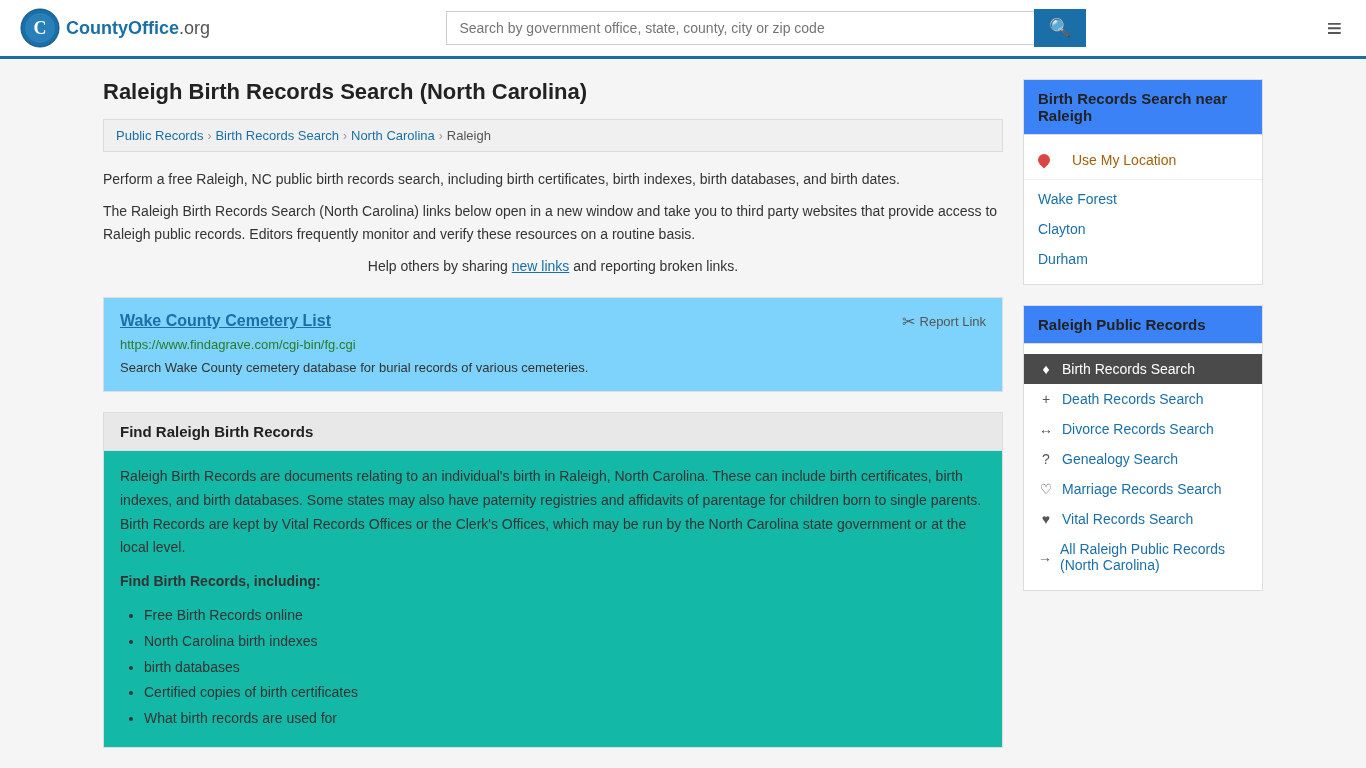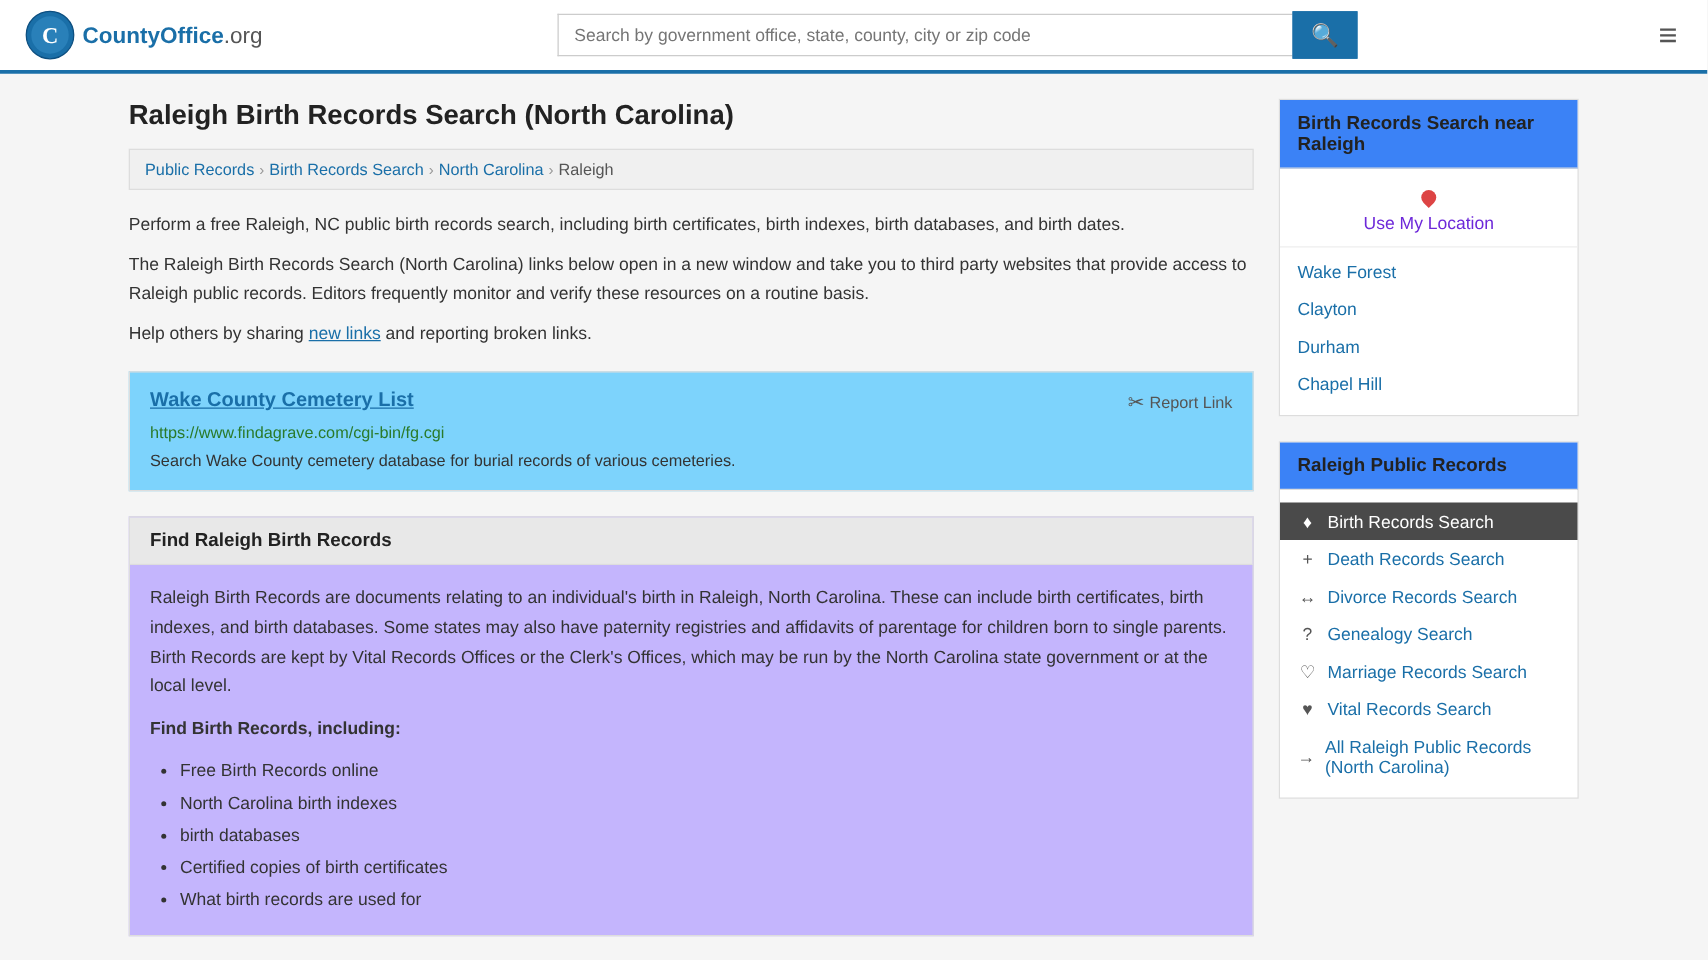--- a/index.html
+++ b/index.html
@@ -150,21 +150,21 @@
     }
     .record-description {
       font-size: 13px;
       color: #333;
       line-height: 1.5;
     }
 
     
     .section-box {
       border: 1px solid #ddd;
-      background: #c4b5fd;
+      background: #14b8a6;
       margin-top: 20px;
     }
     .section-box-header {
       background: #e8e8e8;
       padding: 10px 16px;
       font-size: 15px;
       font-weight: bold;
       color: #222;
       border-bottom: 1px solid #ddd;
     }
@@ -227,26 +227,25 @@
       color: #555;
       width: 16px;
       text-align: center;
     }
     .sidebar-divider { border: none; border-top: 1px solid #eee; margin: 4px 0; }
 
     
     .use-location {
       display: flex;
       align-items: center;
-      gap: 6px;
+      gap: 22px;
       padding: 7px 14px;
       font-size: 14px;
-      color: #6d28d9;
-      cursor: pointer;
-      flex-direction: column;
+      color: #a16207;
+      cursor: pointer;
     }
     .location-dot {
       width: 12px;
       height: 12px;
       background: #d44;
       border-radius: 50% 50% 50% 0;
       transform: rotate(-45deg);
       display: inline-block;
       flex-shrink: 0;
     }
@@ -289,21 +288,21 @@
       <a href="#" style="color:#1a6fa8;text-decoration:none;">Birth Records Search</a>
       <span class="breadcrumb-sep">›</span>
       <a href="#" style="color:#1a6fa8;text-decoration:none;">North Carolina</a>
       <span class="breadcrumb-sep">›</span>
       <span>Raleigh</span>
     </div>
 
     <div id="description">
       <p style="margin-bottom:10px;line-height:1.6;color:#333;font-size:14px;">Perform a free Raleigh, NC public birth records search, including birth certificates, birth indexes, birth databases, and birth dates.</p>
       <p style="margin-bottom:10px;line-height:1.6;color:#333;font-size:14px;">The Raleigh Birth Records Search (North Carolina) links below open in a new window and take you to third party websites that provide access to Raleigh public records. Editors frequently monitor and verify these resources on a routine basis.</p>
-      <p style="margin-bottom:10px;line-height:1.6;color:#333;font-size:14px;">
+      <p style="margin-bottom:10px;line-height:1.6;color:#333;font-size:14px;text-align:center;">
         <span>Help others by sharing</span>
         <a href="#" style="color:#1a6fa8;">new links</a>
         <span>and reporting broken links.</span>
       </p>
     </div>
 
     <div class="record-card">
       <div class="record-card-header">
         <a href="#" class="record-title">Wake County Cemetery List</a>
         <div class="report-link">
@@ -342,21 +341,20 @@
       <div class="sidebar-section-title">Birth Records Search near Raleigh</div>
       <div class="sidebar-section-body">
         <div class="use-location">
           <span class="location-dot"></span>
           <span>Use My Location</span>
         </div>
         <hr class="sidebar-divider">
         <a href="#" class="sidebar-item">Wake Forest</a>
         <a href="#" class="sidebar-item">Clayton</a>
         <a href="#" class="sidebar-item">Durham</a>
-        <a href="#" class="sidebar-item">Chapel Hill</a>
       </div>
     </div>
 
     <div class="sidebar-section">
       <div class="sidebar-section-title">Raleigh Public Records</div>
       <div class="sidebar-section-body">
 
         <a href="#" class="sidebar-item active">
           <span class="sidebar-icon">♦</span>
           <span>Birth Records Search</span>

